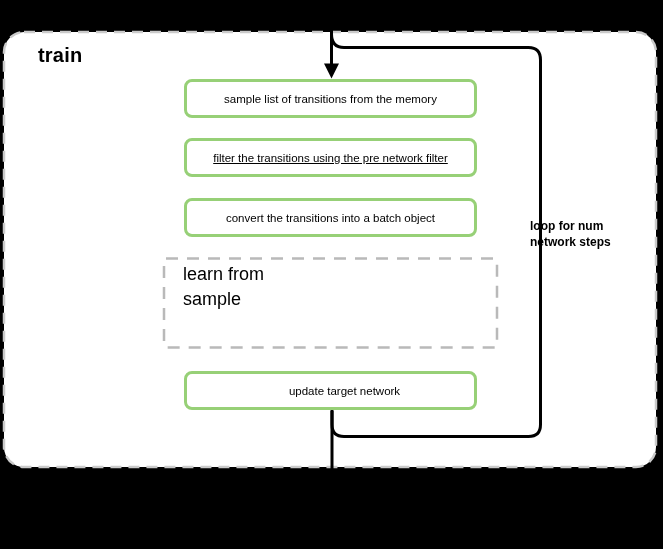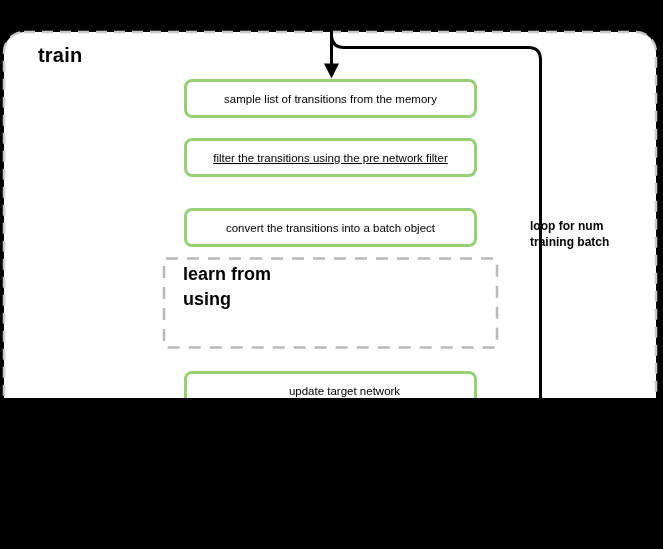--- a/index.html
+++ b/index.html
@@ -4,21 +4,21 @@
 <style>
   html, body {
     margin: 0;
     padding: 0;
     background: #000;
     font-family: "Liberation Sans", sans-serif;
   }
   .stage {
     position: relative;
     width: 663px;
-    height: 398px;
+    height: 549px;
     background: #000;
     overflow: hidden;
   }
   .lines-layer {
     position: absolute;
     left: 0;
     top: 0;
     width: 663px;
     height: 549px;
   }
@@ -44,27 +44,27 @@
     background: #ffffff;
     display: flex;
     align-items: center;
     justify-content: center;
     font-size: 11.5px;
     color: #000;
     text-align: center;
   }
   .step-1 { top: 79px; }
   .step-2 { top: 138px; text-decoration: underline; }
-  .step-3 { top: 208px; }
+  .step-3 { top: 198px; }
   .step-final { top: 371px; padding-left: 28px; }
   .subprocess-label {
     left: 183px;
     top: 262px;
     font-size: 18px;
-    font-weight: bold;
+    font-weight: normal;
     line-height: 25px;
   }
   .loop-note {
     left: 530px;
     top: 218px;
     width: 113px;
     font-size: 12px;
     font-weight: bold;
     line-height: 16px;
     text-align: left;
@@ -98,25 +98,25 @@
   <div class="step-box step-2">
     <span>filter the transitions using the pre network filter</span>
   </div>
 
   <div class="step-box step-3">
     <span>convert the transitions into a batch object</span>
   </div>
 
   <div class="label subprocess-label">
     <div>learn from</div>
-    <div>using</div>
+    <div>sample</div>
   </div>
 
   <div class="step-box step-final">
     <span>update target network</span>
   </div>
 
   <div class="label loop-note">
     <div>loop for num</div>
-    <div>training batch</div>
+    <div>network steps</div>
   </div>
 
 </div>
 
 </body></html>

